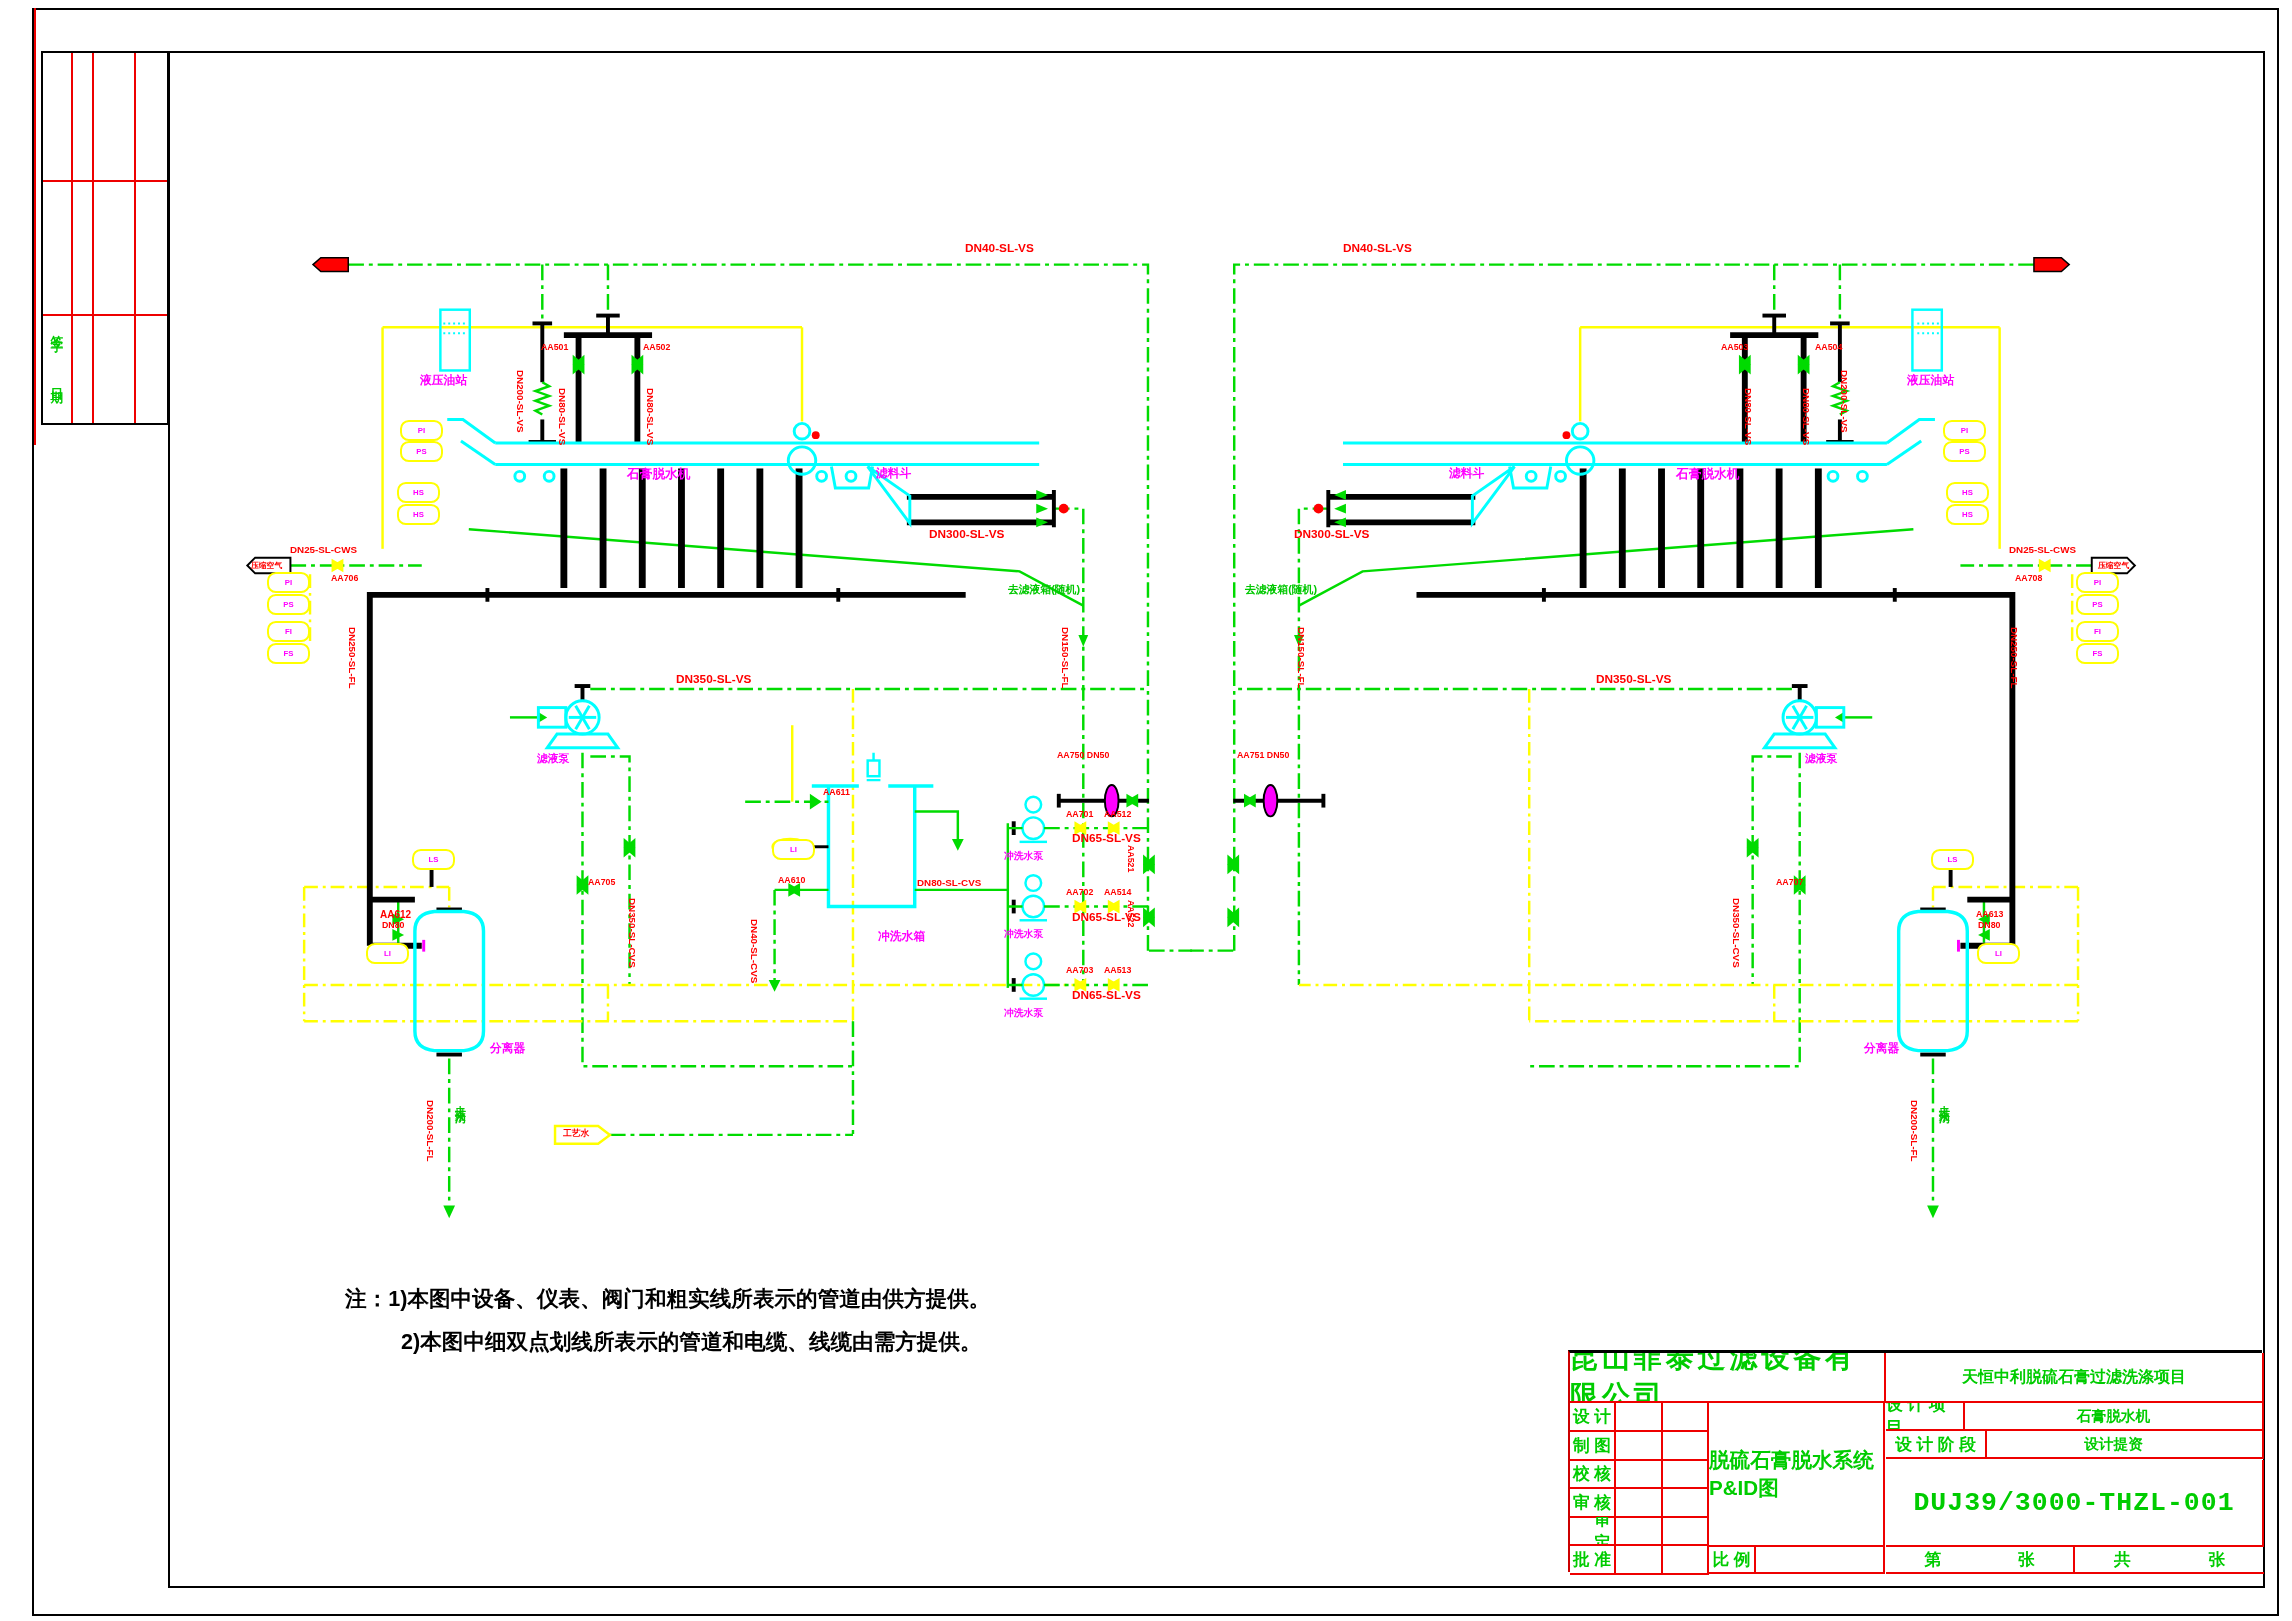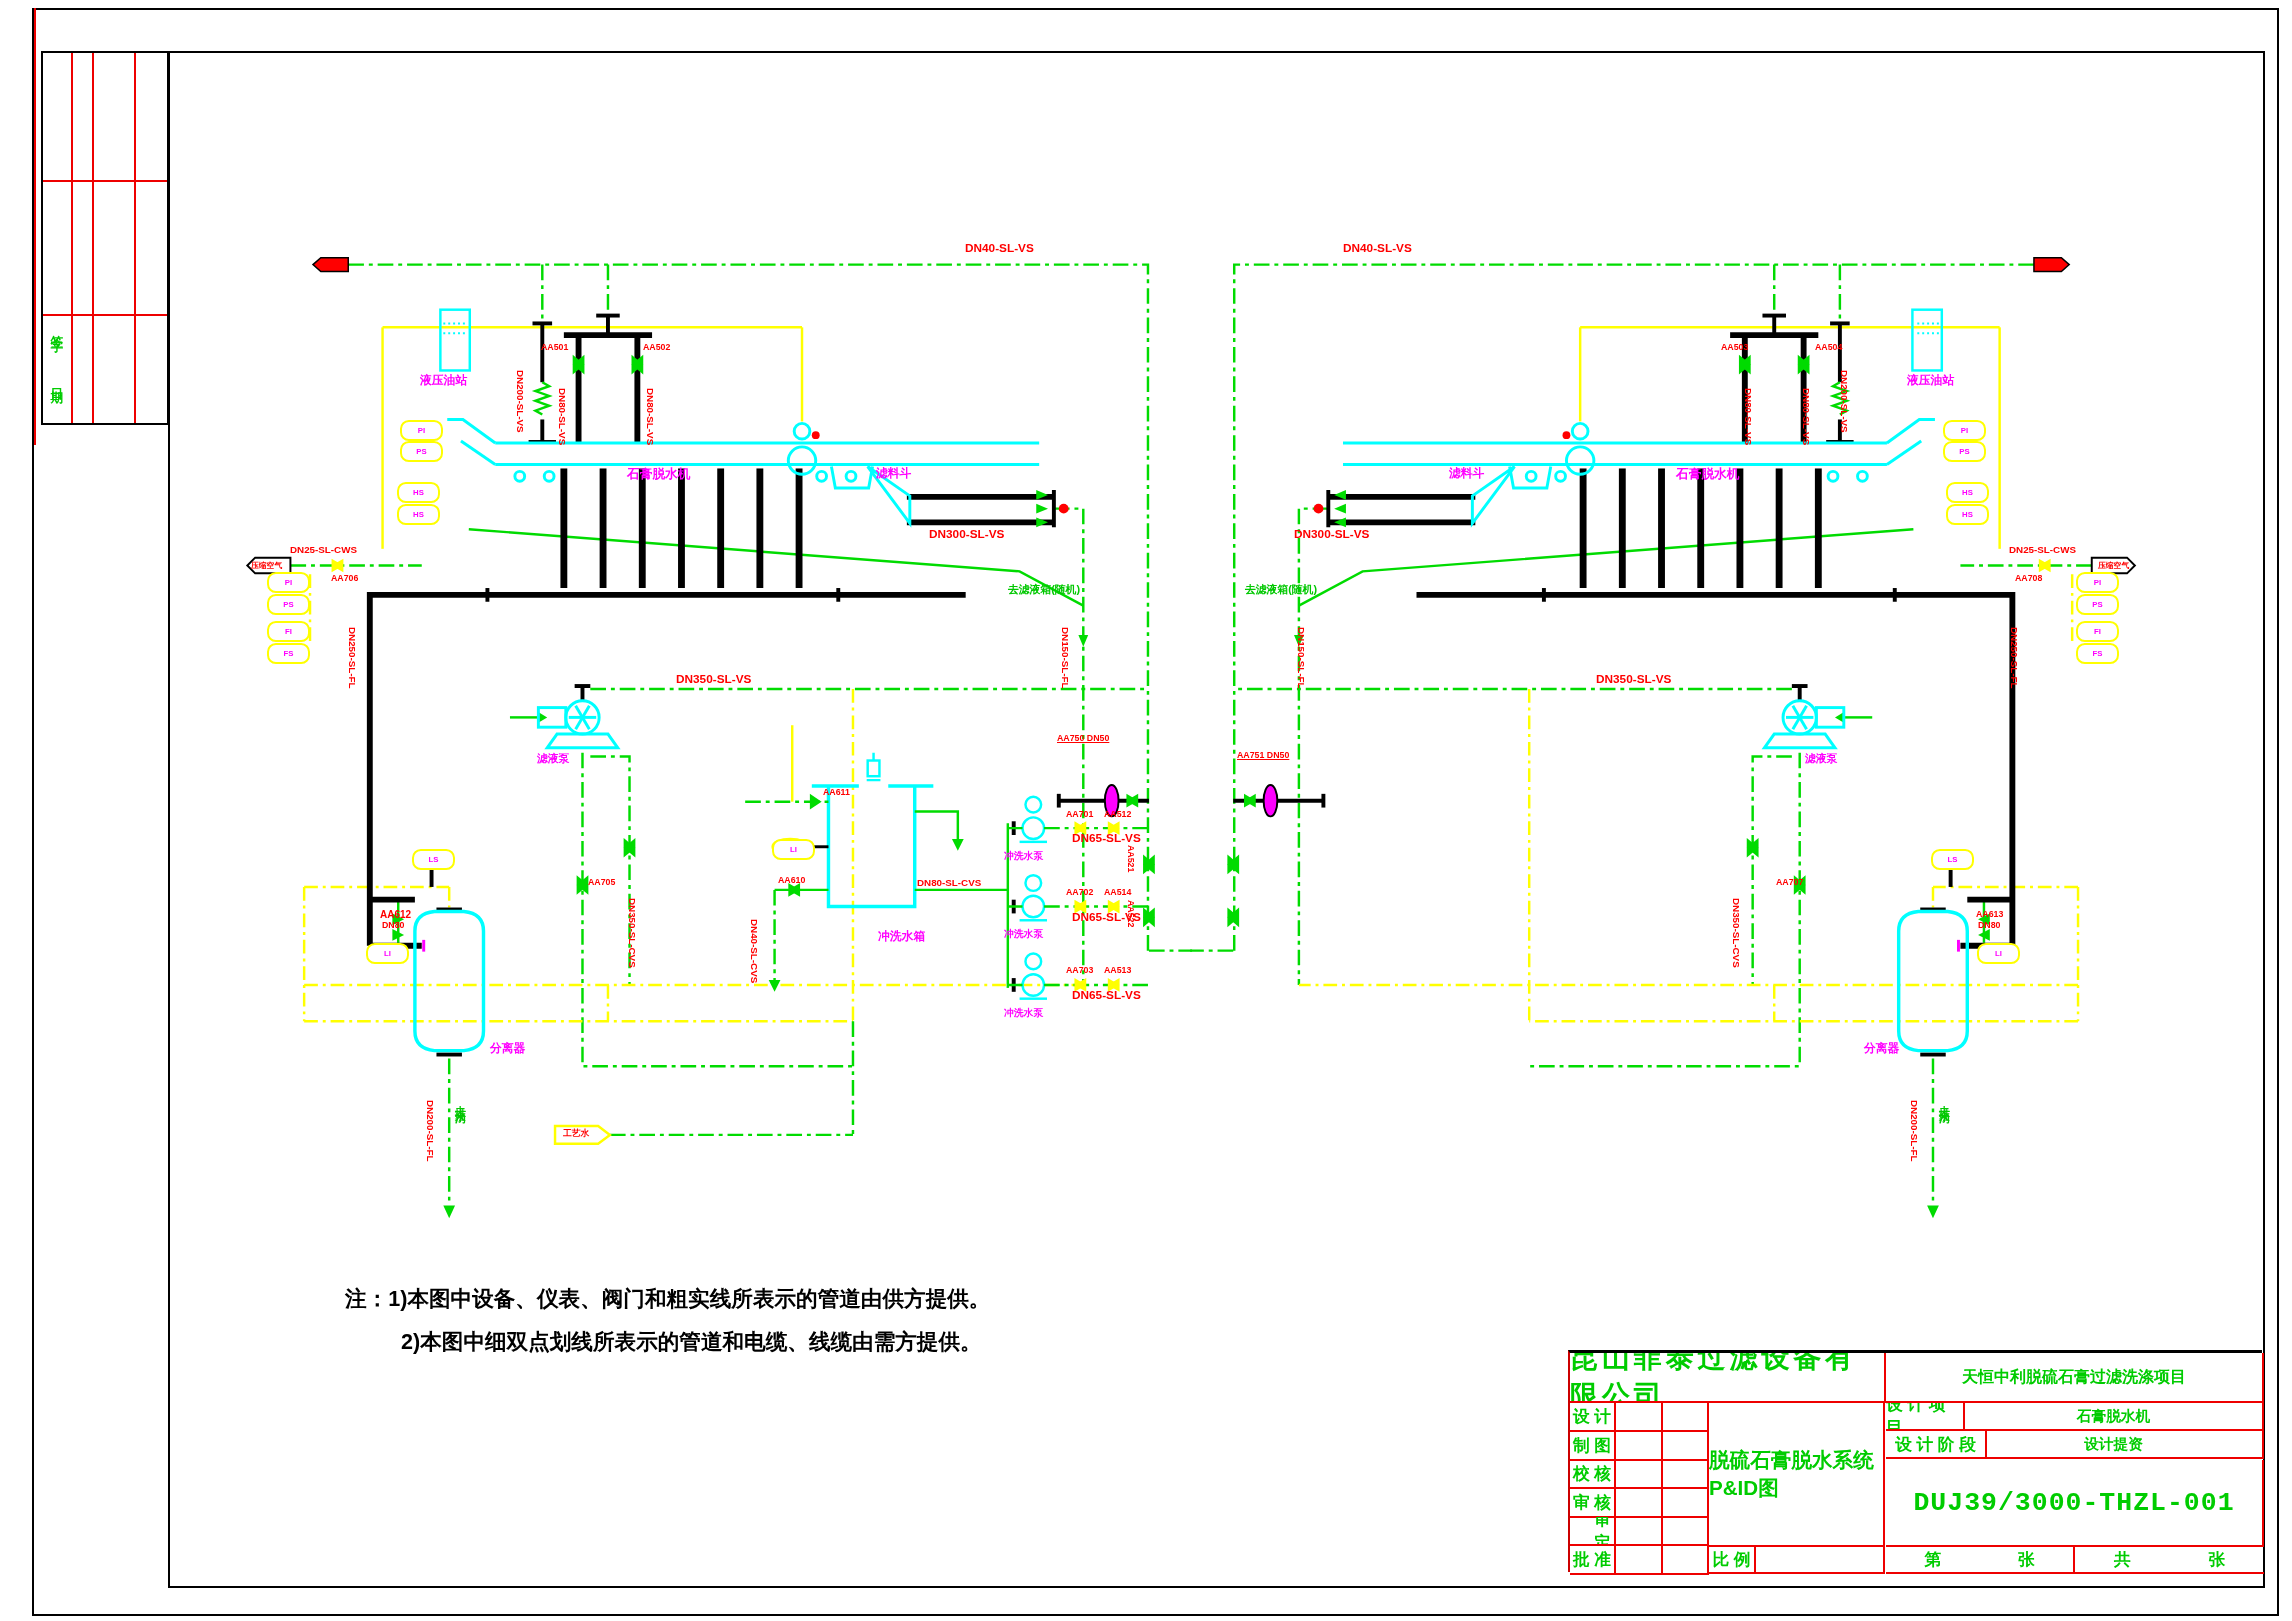--- a/index.html
+++ b/index.html
@@ -331,22 +331,22 @@
       <span class="lbl red" style="left: 1072px; top: 912px; font-size: 11.8px;">DN65-SL-VS</span>
       <span class="lbl red" style="left: 1072px; top: 990px; font-size: 11.8px;">DN65-SL-VS</span>
       <span class="lbl red" style="left: 1066px; top: 810px; font-size: 8.8px;">AA701</span>
       <span class="lbl red" style="left: 1104px; top: 810px; font-size: 8.8px;">AA512</span>
       <span class="lbl red" style="left: 1066px; top: 888px; font-size: 8.8px;">AA702</span>
       <span class="lbl red" style="left: 1104px; top: 888px; font-size: 8.8px;">AA514</span>
       <span class="lbl red" style="left: 1066px; top: 966px; font-size: 8.8px;">AA703</span>
       <span class="lbl red" style="left: 1104px; top: 966px; font-size: 8.8px;">AA513</span>
       <span class="lbl red rot" style="left: 1135px; top: 845px; font-size: 8.8px;">AA521</span>
       <span class="lbl red rot" style="left: 1135px; top: 900px; font-size: 8.8px;">AA522</span>
-      <span class="lbl red" style="left: 1057px; top: 734px; font-size: 8.8px; text-decoration: underline;">AA750 DN50</span>
-      <span class="lbl red" style="left: 1237px; top: 751px; font-size: 8.8px; text-decoration: underline;">AA751 DN50</span>
+      <span class="lbl red" style="left: 1057px; top: 751px; font-size: 8.8px;">AA750 DN50</span>
+      <span class="lbl red" style="left: 1237px; top: 751px; font-size: 8.8px;">AA751 DN50</span>
       <span class="lbl red" style="left: 917px; top: 878px; font-size: 9.8px;">DN80-SL-CVS</span>
       <span class="lbl red rot" style="left: 759px; top: 919px; font-size: 9.8px;">DN40-SL-CVS</span>
       <span class="lbl red" style="left: 778px; top: 876px; font-size: 8.8px;">AA610</span>
       <span class="lbl red" style="left: 823px; top: 788px; font-size: 8.8px;">AA611</span>
       <span class="lbl red" style="left: 380px; top: 910px; font-size: 10px;">AA612</span>
       <span class="lbl red" style="left: 382px; top: 921px; font-size: 8.8px;">DN80</span>
       <span class="lbl red" style="left: 1976px; top: 910px; font-size: 8.8px;">AA613</span>
       <span class="lbl red" style="left: 1978px; top: 921px; font-size: 8.8px;">DN80</span>
     </div>
 

